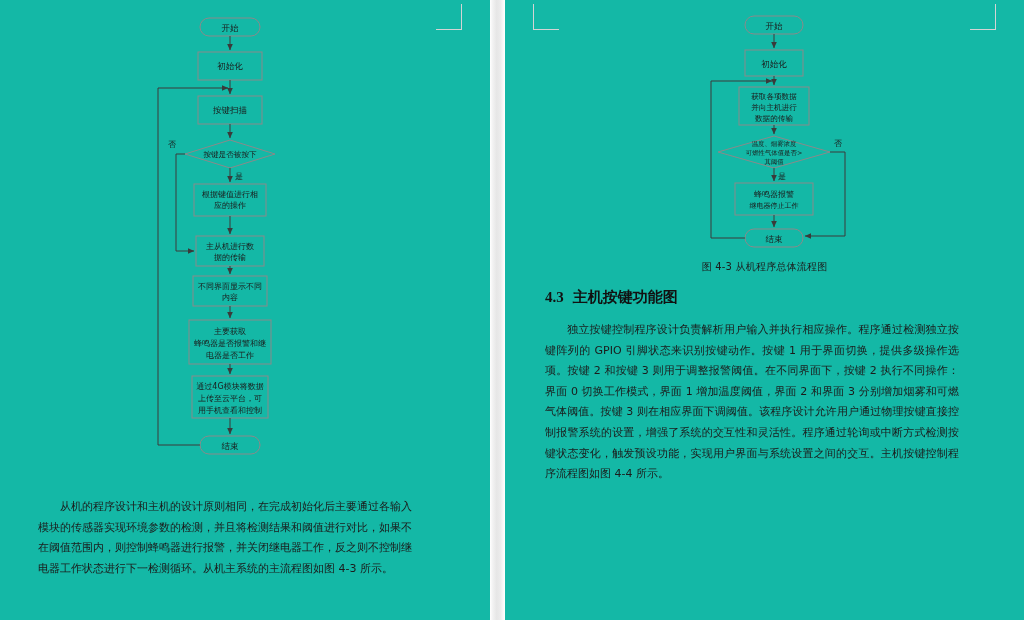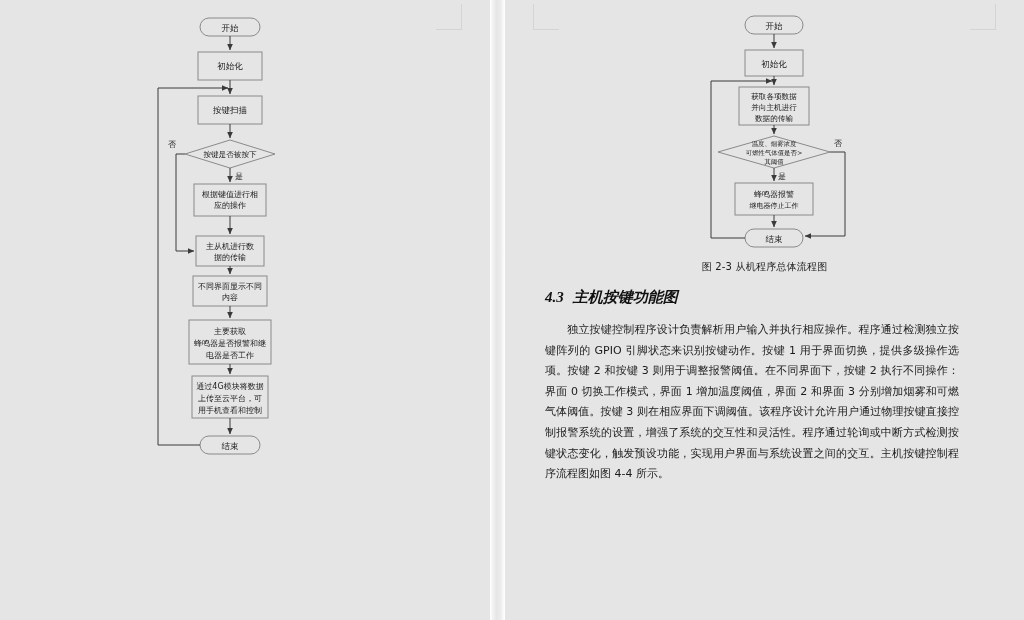--- a/index.html
+++ b/index.html
@@ -16,21 +16,21 @@
     position: relative;
   }
   .spread {
     position: absolute;
     inset: 0;
     display: flex;
   }
   .page {
     position: relative;
     height: 620px;
-    background: #e5e5e5;
+    background: #14b8a6;
   }
   .page-left  { width: 490px; }
   .gutter {
     width: 15px;
     height: 620px;
     background: linear-gradient(to right,
       #ffffff 0%, #f2f2f2 18%, #e6e6e6 45%, #ececec 70%, #fbfbfb 92%, #ffffff 100%);
   }
   .page-right { width: 519px; }
 
@@ -69,21 +69,20 @@
     letter-spacing: .2px;
     color: #1b1b1b;
     white-space: nowrap;
   }
   .heading {
     position: absolute;
     font-size: 15px;
     font-weight: bold;
     color: #111;
     white-space: nowrap;
-    font-style: italic;
   }
   .heading .num { margin-right: 9px; font-family: "Liberation Serif", serif; }
   .para {
     position: absolute;
     font-size: 11px;
     line-height: 20.6px;
     text-align: justify;
     text-justify: inter-ideograph;
     color: #1b1b1b;
   }
@@ -162,20 +161,23 @@
           <text x="230" y="401" font-size="8">上传至云平台，可</text>
           <text x="230" y="413" font-size="8">用手机查看和控制</text>
           <text x="230" y="449" font-size="8.5">结束</text>
           <text x="172" y="147" font-size="8">否</text>
           <text x="239" y="179" font-size="8">是</text>
         </g>
       </svg>
     </div>
 
 
+    <div class="para" style="left:38px; top:497px; width:374px;">
+      <span class="indent"></span><span>从机的程序设计和主机的设计原则相同，在完成初始化后主要通过各输入模块的传感器实现环境参数的检测，并且将检测结果和阈值进行对比，如果不在阈值范围内，则控制蜂鸣器进行报警，并关闭继电器工作，反之则不控制继电器工作状态进行下一检测循环。从机主系统的主流程图如图 4-3 所示。</span>
+    </div>
   </div>
 
   <div class="gutter"></div>
 
   <div class="page page-right">
 
     <div class="cropmark cm-tl"></div>
     <div class="cropmark cm-tr"></div>
 
     <div class="flow" style="left:0; top:0;">
@@ -217,21 +219,21 @@
           <text x="269" y="164" font-size="6.4">其阈值</text>
           <text x="269" y="197" font-size="8">蜂鸣器报警</text>
           <text x="269" y="208" font-size="7">继电器停止工作</text>
           <text x="269" y="242" font-size="8.5">结束</text>
           <text x="333" y="146" font-size="8">否</text>
           <text x="277" y="179" font-size="8">是</text>
         </g>
       </svg>
     </div>
 
-    <div class="fig-caption" style="left:0; right:0; top:260px; text-align:center;">图 2-3  从机程序总体流程图</div>
+    <div class="fig-caption" style="left:0; right:0; top:260px; text-align:center;">图 4-3  从机程序总体流程图</div>
 
     <div class="heading" style="left:40px; top:288px;">
       <span class="num">4.3</span><span>主机按键功能图</span>
     </div>
 
     <div class="para" style="left:40px; top:320px; width:414px;">
       <span class="indent"></span><span>独立按键控制程序设计负责解析用户输入并执行相应操作。程序通过检测独立按键阵列的 GPIO 引脚状态来识别按键动作。按键 1 用于界面切换，提供多级操作选项。按键 2 和按键 3 则用于调整报警阈值。在不同界面下，按键 2 执行不同操作：界面 0 切换工作模式，界面 1 增加温度阈值，界面 2 和界面 3 分别增加烟雾和可燃气体阈值。按键 3 则在相应界面下调阈值。该程序设计允许用户通过物理按键直接控制报警系统的设置，增强了系统的交互性和灵活性。程序通过轮询或中断方式检测按键状态变化，触发预设功能，实现用户界面与系统设置之间的交互。主机按键控制程序流程图如图 4-4 所示。</span>
     </div>
   </div>
 

